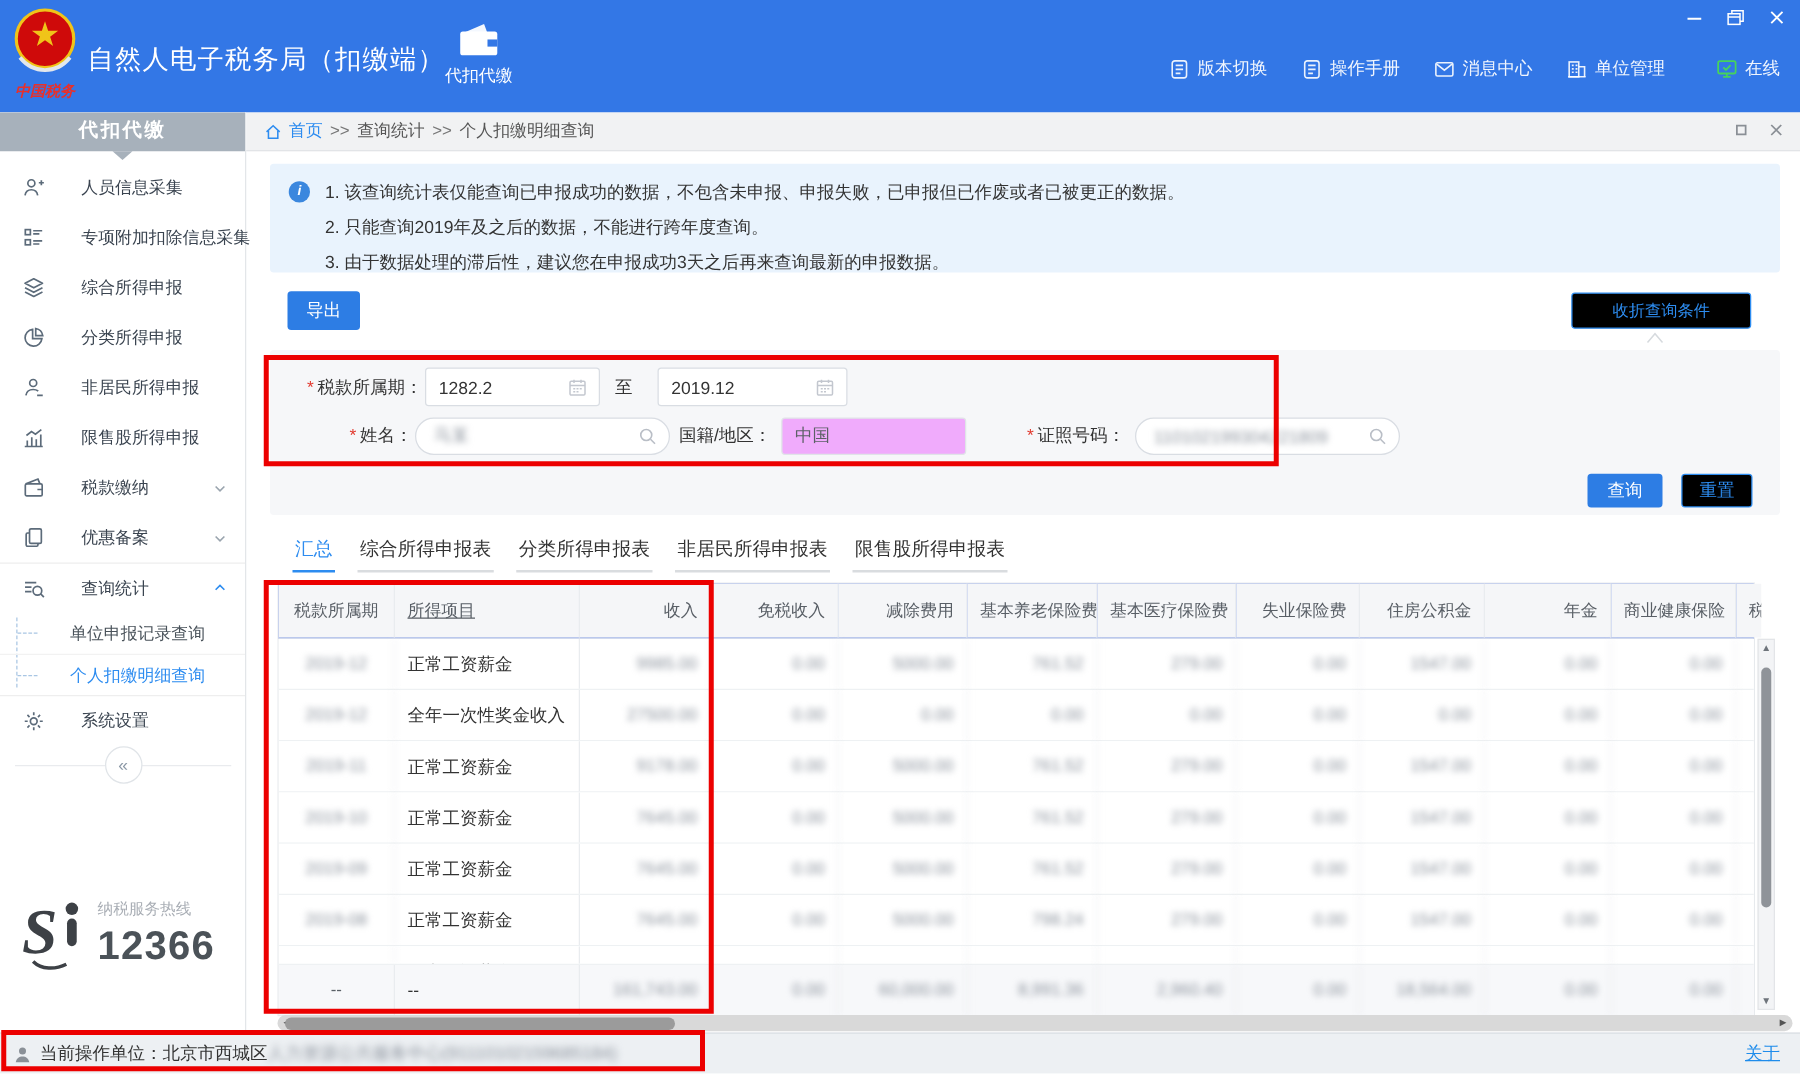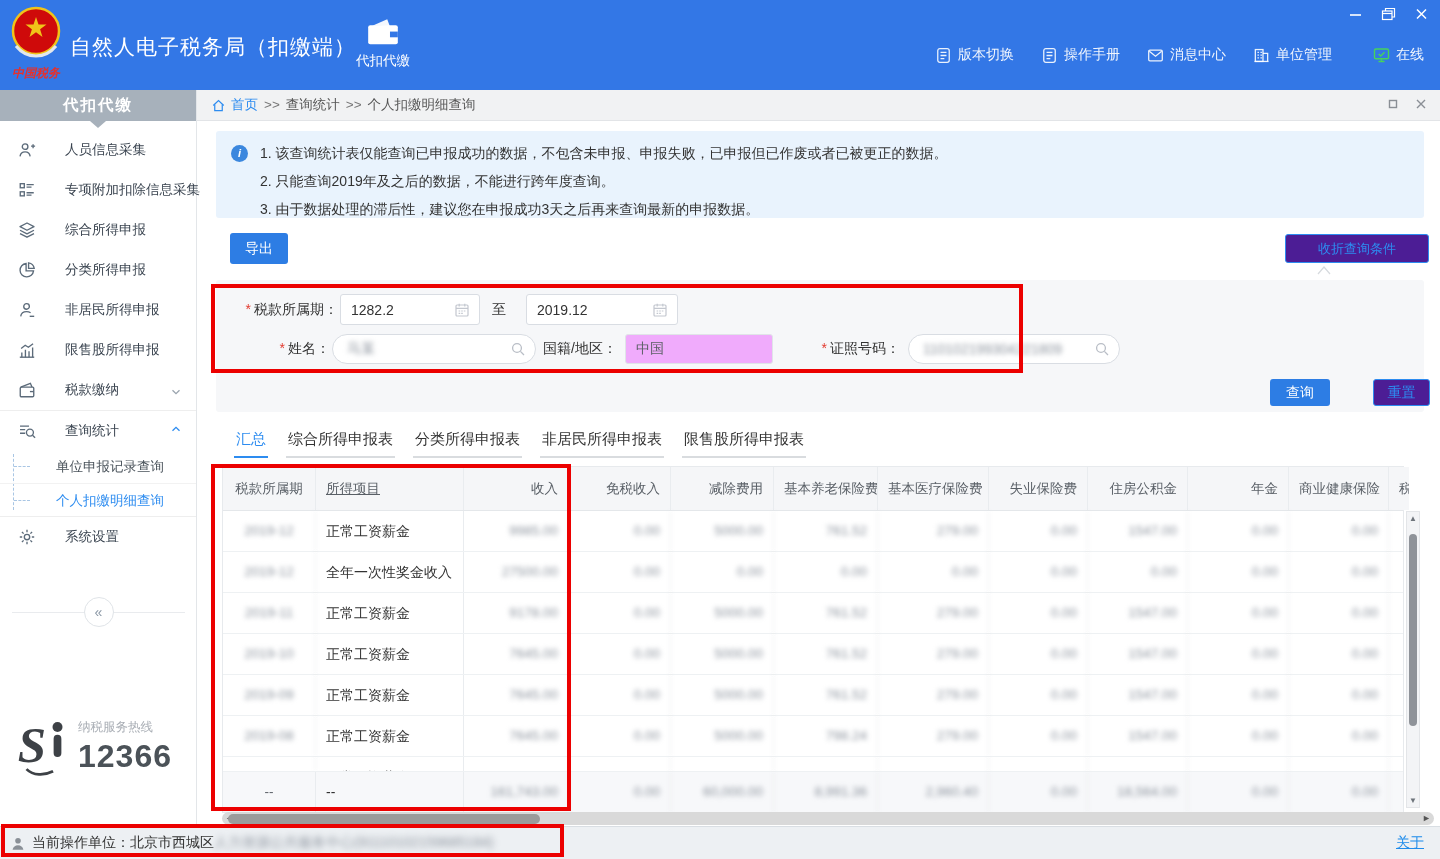--- a/index.html
+++ b/index.html
@@ -61,21 +61,21 @@
   .cc svg { width:14px; height:14px; }
 
   
   #notice { position:absolute; left:216px; top:131px; width:1208px; height:87px; background:#e9f3fd; border-radius:3px; }
   .notice-ico { position:absolute; left:15px; top:14px; width:17px; height:17px; background:#3b87de; color:#fff; border-radius:50%; font-size:11px; font-weight:bold; text-align:center; line-height:17px; font-style:italic; }
   .notice-lines { padding:8px 20px 0 44px; }
   .notice-line { font-size:14px; color:#333; line-height:28px; white-space:nowrap; overflow:hidden; }
 
   
   .btn-blue { background:#2d7de4; color:#fff; border:none; border-radius:3px; font-size:14px; cursor:pointer; font-family:inherit; }
-  .btn-ghost { background:#4c1d95; color:#2d8cf0; border:1px solid #2d8cf0; border-radius:3px; font-size:13px; cursor:pointer; font-family:Liberation Serif, serif;margin-left:28px; }
+  .btn-ghost { background:#000000; color:#2d8cf0; border:1px solid #2d8cf0; border-radius:3px; font-size:13px; cursor:pointer; font-family:Liberation Serif, serif; }
   #exportBtn { position:absolute; left:230px; top:233px; width:58px; height:31px; }
   #collapseQueryBtn { position:absolute; left:1257px; top:234px; width:144px; height:29px; }
   #panelCaret { position:absolute; left:1316px; top:264px; width:16px; height:12px; color:#c3c8ce; }
 
   
   #formPanel { position:absolute; left:216px; top:280px; width:1208px; height:132px; background:#f6f7f9; border-radius:3px; }
   .f-label { position:absolute; font-size:14px; color:#333; text-align:right; white-space:nowrap; }
   .req:before { content:"*"; color:#e23b30; margin-right:3px; }
   .f-input { position:absolute; background:#fff; border:1px solid #d9dde3; border-radius:3px; font-size:14px; color:#333; display:flex; align-items:center; padding:0 10px; }
   .f-input.pill { border-radius:16px; padding:0 14px; }
@@ -303,20 +303,32 @@
                 <path d="M2.4 5.4L11 2l1.4 3.4"></path>
                 <rect x="2" y="5.4" width="12" height="8.6" rx="1"></rect>
                 <path d="M10.6 9.4h3.4"></path>
               </g>
             </svg></span>
           <span class="side-label">税款缴纳</span>
           <span class="side-chev"><svg viewBox="0 0 12 12">
               <path d="M2.5 4.2L6 7.7l3.5-3.5" fill="none" stroke="currentColor" stroke-width="1.3"></path>
             </svg></span>
         </div>
+        <div class="side-item">
+          <span class="side-ico"><svg viewBox="0 0 16 16">
+              <g fill="none" stroke="currentColor" stroke-width="1.2">
+                <rect x="5" y="1.8" width="8.4" height="10.4" rx="1"></rect>
+                <path d="M11 12.2v1a1 1 0 0 1-1 1H3.6a1 1 0 0 1-1-1V5.8a1 1 0 0 1 1-1h1.4"></path>
+              </g>
+            </svg></span>
+          <span class="side-label">优惠备案</span>
+          <span class="side-chev"><svg viewBox="0 0 12 12">
+              <path d="M2.5 4.2L6 7.7l3.5-3.5" fill="none" stroke="currentColor" stroke-width="1.3"></path>
+            </svg></span>
+        </div>
         <div class="side-item bt">
           <span class="side-ico"><svg viewBox="0 0 16 16">
               <g fill="none" stroke="currentColor" stroke-width="1.2">
                 <path d="M1.8 3.6h8M1.8 6.8h4.6M1.8 10h4.6"></path>
                 <circle cx="10.6" cy="9.4" r="3.1"></circle>
                 <path d="M12.9 11.7l2.3 2.3"></path>
               </g>
             </svg></span>
           <span class="side-label">查询统计</span>
           <span class="side-chev up"><svg viewBox="0 0 12 12">

